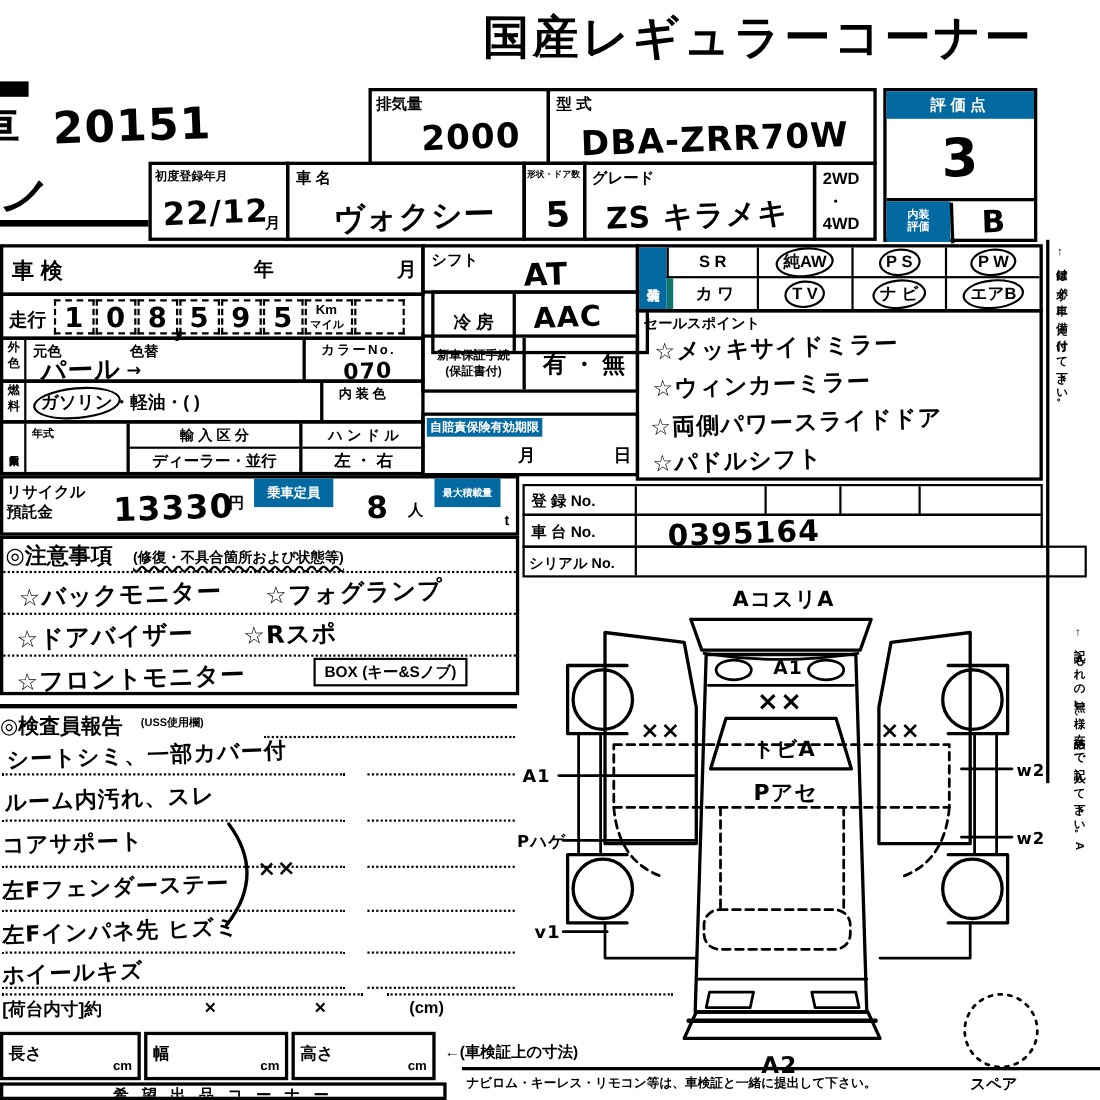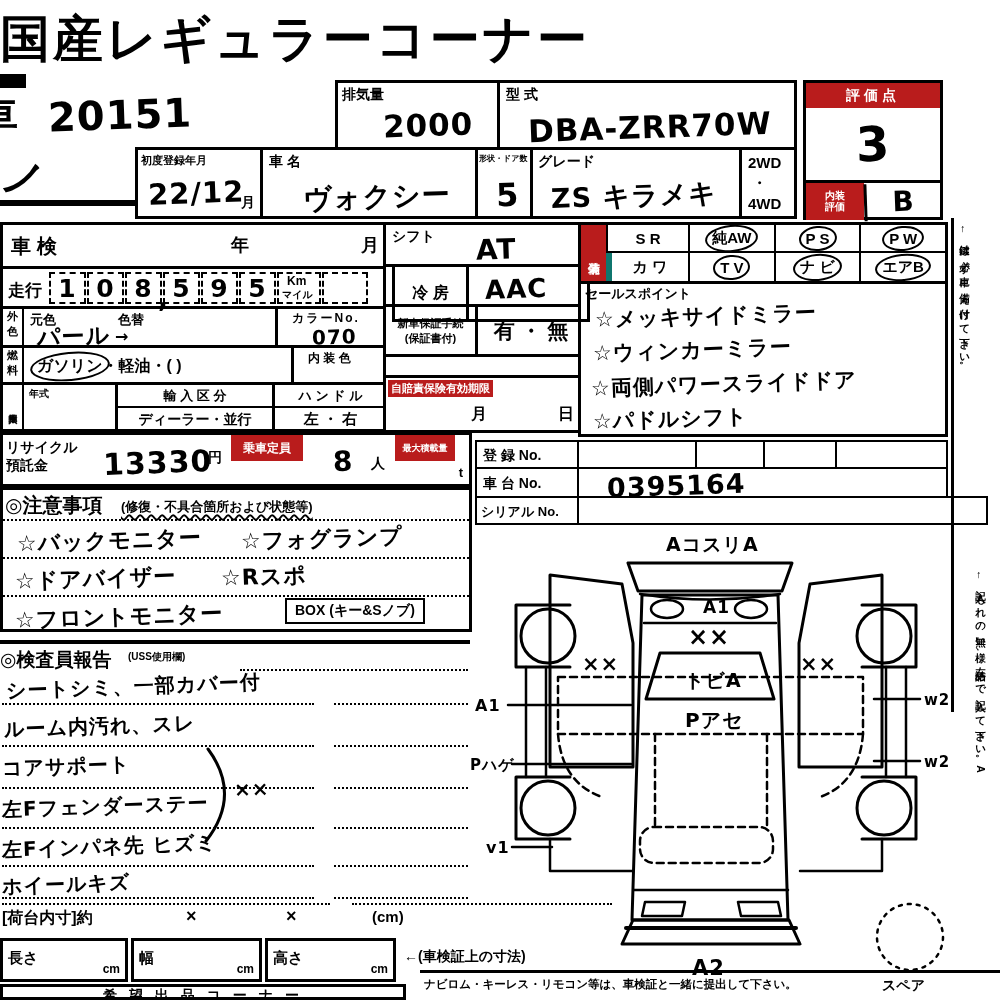--- a/index.html
+++ b/index.html
@@ -4,40 +4,40 @@
 <style>
   html,body{margin:0;padding:0;background:#fff}
   .sheet{position:relative;width:1000px;height:1000px;background:#fff;color:#000;
          font-family:"Liberation Sans","DejaVu Sans",sans-serif;overflow:hidden}
   .a{position:absolute;box-sizing:border-box}
   .bd{border:3px solid #000}
   .bd2{border:2px solid #000}
   .lb{font-weight:bold}
   .hw{font-family:"DejaVu Sans",sans-serif;font-weight:bold;letter-spacing:1px}
   .tilt{transform:rotate(-2deg)}
-  .inv{background:#b91c1c;color:#fff}
+  .inv{background:#0369a1;color:#fff}
   .ctr{display:flex;align-items:center;justify-content:center;text-align:center}
   .dot{height:0;border-bottom:2.5px dotted #000}
   .vline{background:#000}
   .hline{background:#000}
   .dcell{border:2px dashed #000}
   .vtext{writing-mode:vertical-rl;letter-spacing:2px}
   .circ{position:relative;display:inline-block}
   .circ::after{content:"";position:absolute;left:-7px;right:-7px;top:-4px;bottom:-4px;
                border:2.5px solid #000;border-radius:50%;transform:rotate(-5deg)}
   .wavy{text-decoration:underline;text-decoration-style:wavy;text-decoration-thickness:1.5px;text-underline-offset:3px}
   svg text.hw{font-family:"DejaVu Sans",sans-serif;font-weight:bold}
   svg text.pr{font-family:"Liberation Sans",sans-serif;font-weight:bold}
 </style>
 </head>
 <body>
 
 <div class="sheet">
 
-  <div class="a lb" style="left:0;top:6px;width:940px;text-align:left;font-size:50px;letter-spacing:3px">国産レギュラーコーナー</div>
+  <div class="a lb" style="left:0;top:6px;width:940px;text-align:right;font-size:42px;letter-spacing:3px">国産レギュラーコーナー</div>
 
   <div class="a" style="left:0;top:74px;width:26px;height:14px;background:#000"></div>
   <div class="a" style="left:0;top:88px;width:22px;height:50px;overflow:hidden">
     <span class="a lb" style="left:-24px;top:0;font-size:42px">車</span>
   </div>
   <div class="a hw tilt" style="left:48px;top:92px;font-size:40px">20151</div>
   <div class="a hw" style="left:2px;top:150px;font-size:42px;transform:rotate(14deg)">ノ</div>
   <div class="a hline" style="left:0;top:200px;width:135px;height:6px"></div>
 
   <div class="a bd" style="left:335px;top:80px;width:165px;height:70px">

